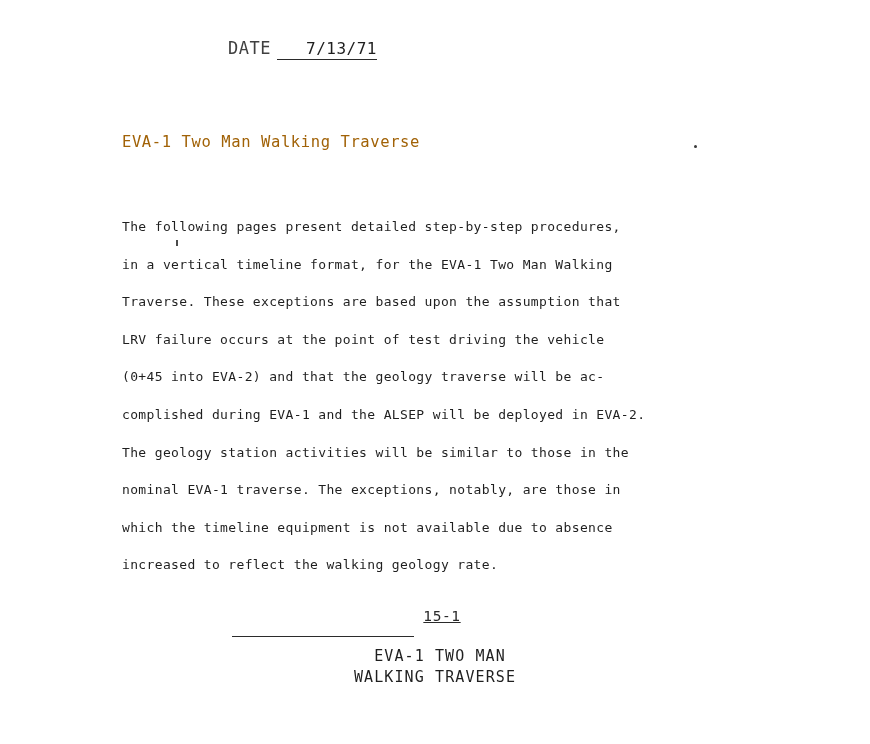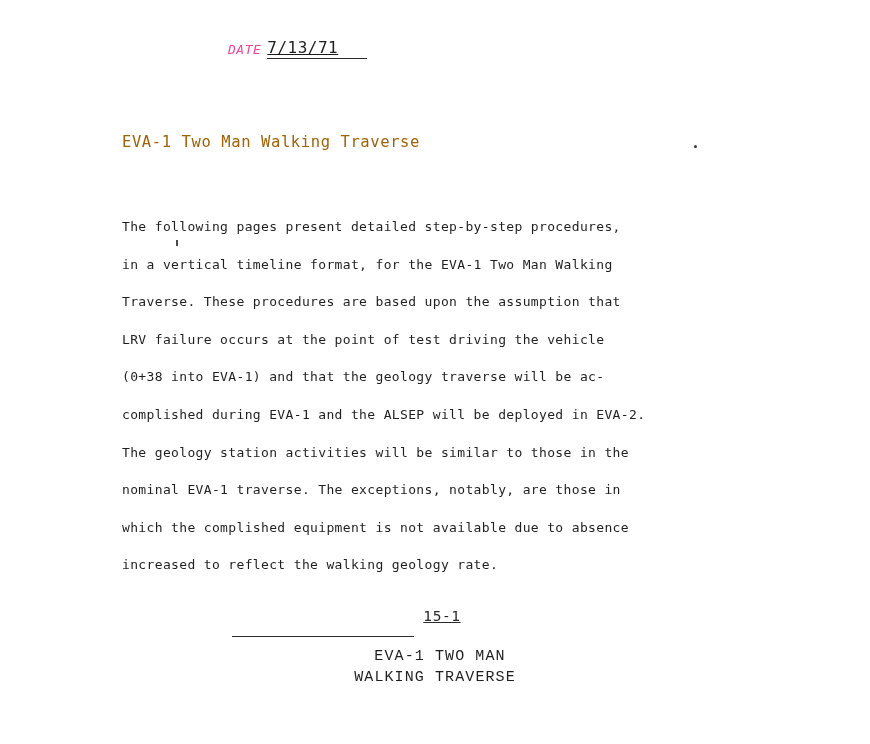--- a/index.html
+++ b/index.html
@@ -25,33 +25,31 @@
 
   
   .date-row {
     position: absolute;
     left: 228px;
     top: 38px;
     display: flex;
     align-items: flex-end;
   }
   .date-label {
-    font-size: 13px;
+    font-size: 17px;
     letter-spacing: 0.5px;
-    color: #ec4899;
+    color: #404040;
     padding-bottom: 2px;
-    font-style: italic;
   }
   .date-value-wrap {
     margin-left: 6px;
     border-bottom: 1.5px solid #2a2a2a;
     width: 100px;
-    text-align: left;
+    text-align: right;
     padding-bottom: 1px;
-    text-decoration: underline;
   }
   .date-value {
     font-size: 16px;
     color: #1e1e1e;
     letter-spacing: 0.5px;
   }
 
   
   .doc-heading {
     position: absolute;
@@ -118,21 +116,20 @@
     width: 182px;
     height: 0;
     border-top: 1.5px solid #2b2b2b;
   }
   .footer {
     position: absolute;
     left: 0;
     top: 646px;
     width: 870px;
     text-align: center;
-    font-family: Liberation Mono, monospace;
   }
   .footer-line {
     font-size: 15px;
     letter-spacing: 1.1px;
     line-height: 21px;
     color: #1f1f1f;
   }
   .footer-line-1 { padding-left: 10px; }
 </style>
 </head>
@@ -148,27 +145,27 @@
   </div>
 
   <div class="doc-heading">EVA-1 Two Man Walking Traverse</div>
 
   <div class="stray-dot"></div>
   <div class="stray-tick"></div>
 
   <div class="body-block">
     <div class="body-line">The following pages present detailed step-by-step procedures,</div>
     <div class="body-line">in a vertical timeline format, for the EVA-1 Two Man Walking</div>
-    <div class="body-line">Traverse.  These procedures are based upon the assumption that</div>
+    <div class="body-line">Traverse.  These exceptions are based upon the assumption that</div>
     <div class="body-line">LRV failure occurs at the point of test driving the vehicle</div>
-    <div class="body-line">(0+38 into EVA-1) and that the geology traverse will be ac-</div>
+    <div class="body-line">(0+45 into EVA-2) and that the geology traverse will be ac-</div>
     <div class="body-line">complished during EVA-1 and the ALSEP will be deployed in EVA-2.</div>
     <div class="body-line">The geology station activities will be similar to those in the</div>
     <div class="body-line">nominal EVA-1 traverse.  The exceptions, notably, are those in</div>
-    <div class="body-line">which the complished equipment is not available due to absence</div>
+    <div class="body-line">which the timeline equipment is not available due to absence</div>
     <div class="body-line">increased to reflect the walking geology rate.</div>
   </div>
 
   <div class="page-number">
     <span>15-1</span>
   </div>
 
   <div class="footer-rule"></div>
 
   <div class="footer">

